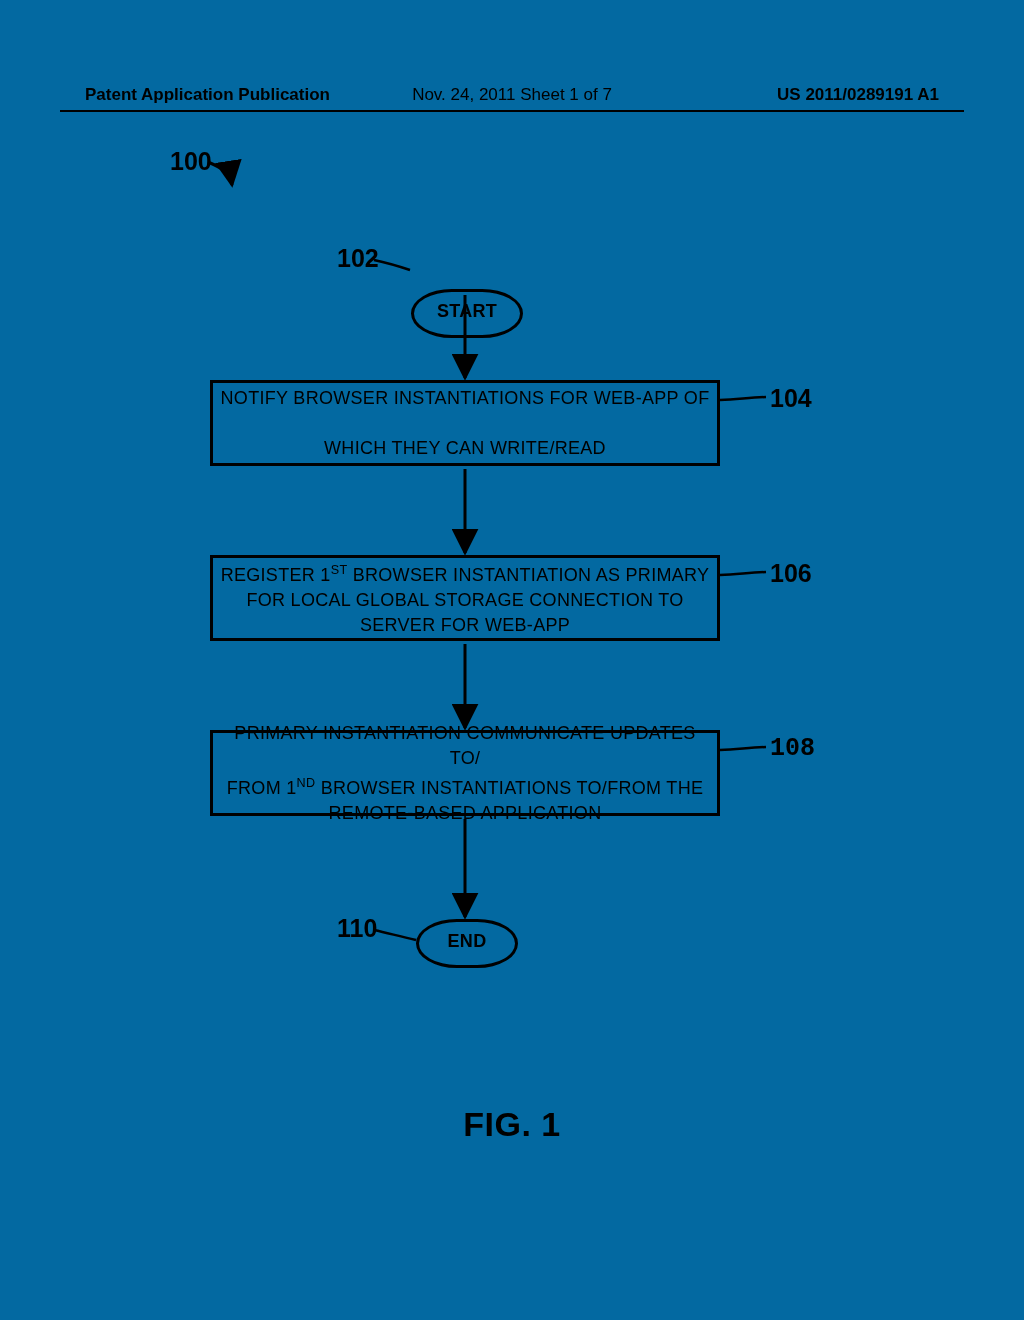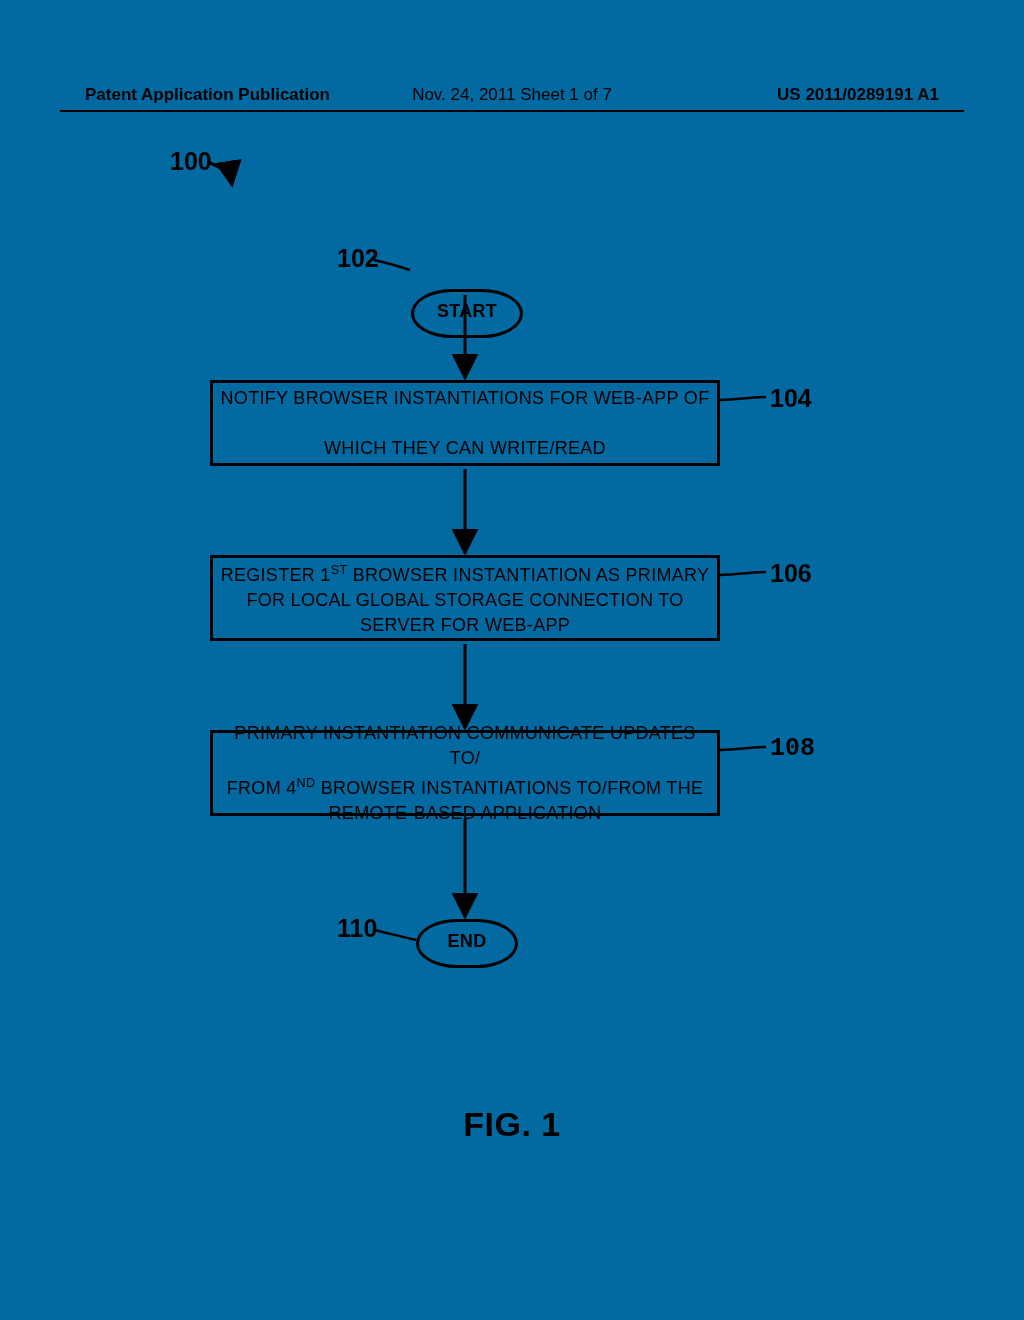--- a/index.html
+++ b/index.html
@@ -186,20 +186,20 @@
     <div>
       <span>REGISTER 1</span><sup>ST</sup><span> BROWSER INSTANTIATION AS PRIMARY</span><br>
       <span>FOR LOCAL GLOBAL STORAGE CONNECTION TO</span><br>
       <span>SERVER FOR WEB-APP</span>
     </div>
   </div>
 
   <div class="process p108">
     <div>
       <span>PRIMARY INSTANTIATION COMMUNICATE UPDATES TO/</span><br>
-      <span>FROM 4</span><sup>ND</sup><span> BROWSER INSTANTIATIONS TO/FROM THE</span><br>
+      <span>FROM 1</span><sup>ND</sup><span> BROWSER INSTANTIATIONS TO/FROM THE</span><br>
       <span>REMOTE-BASED APPLICATION</span>
     </div>
   </div>
 
   <div class="fig-caption">FIG. 1</div>
 
 </div>
 
 </body></html>

